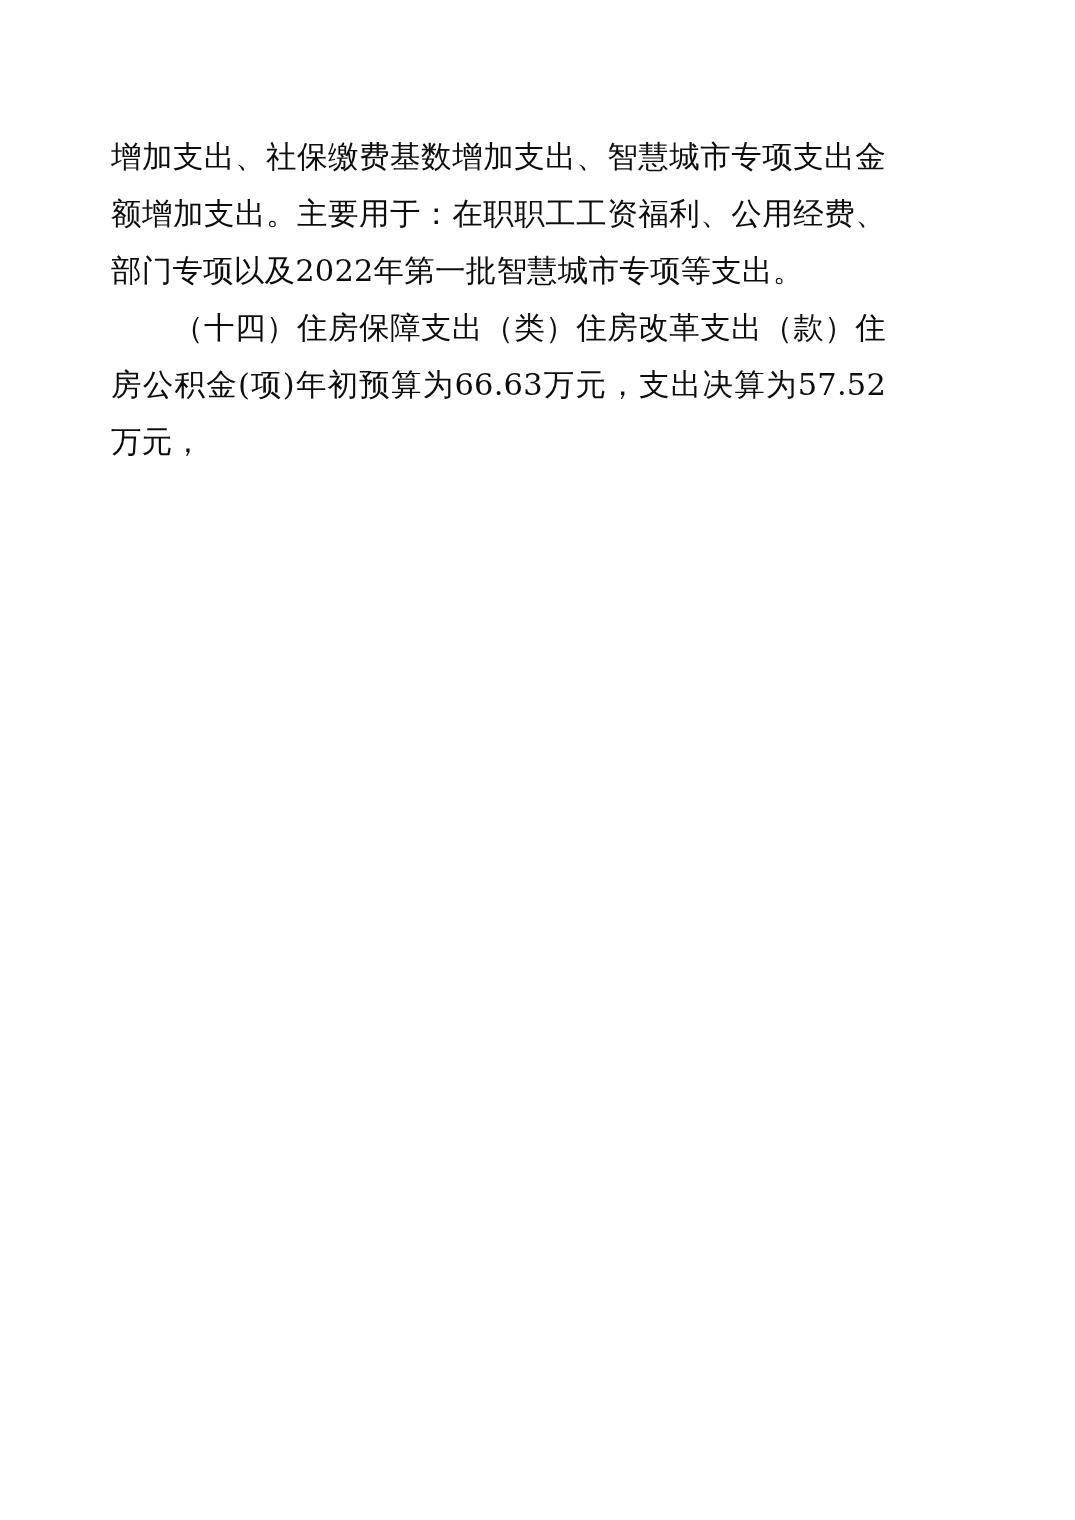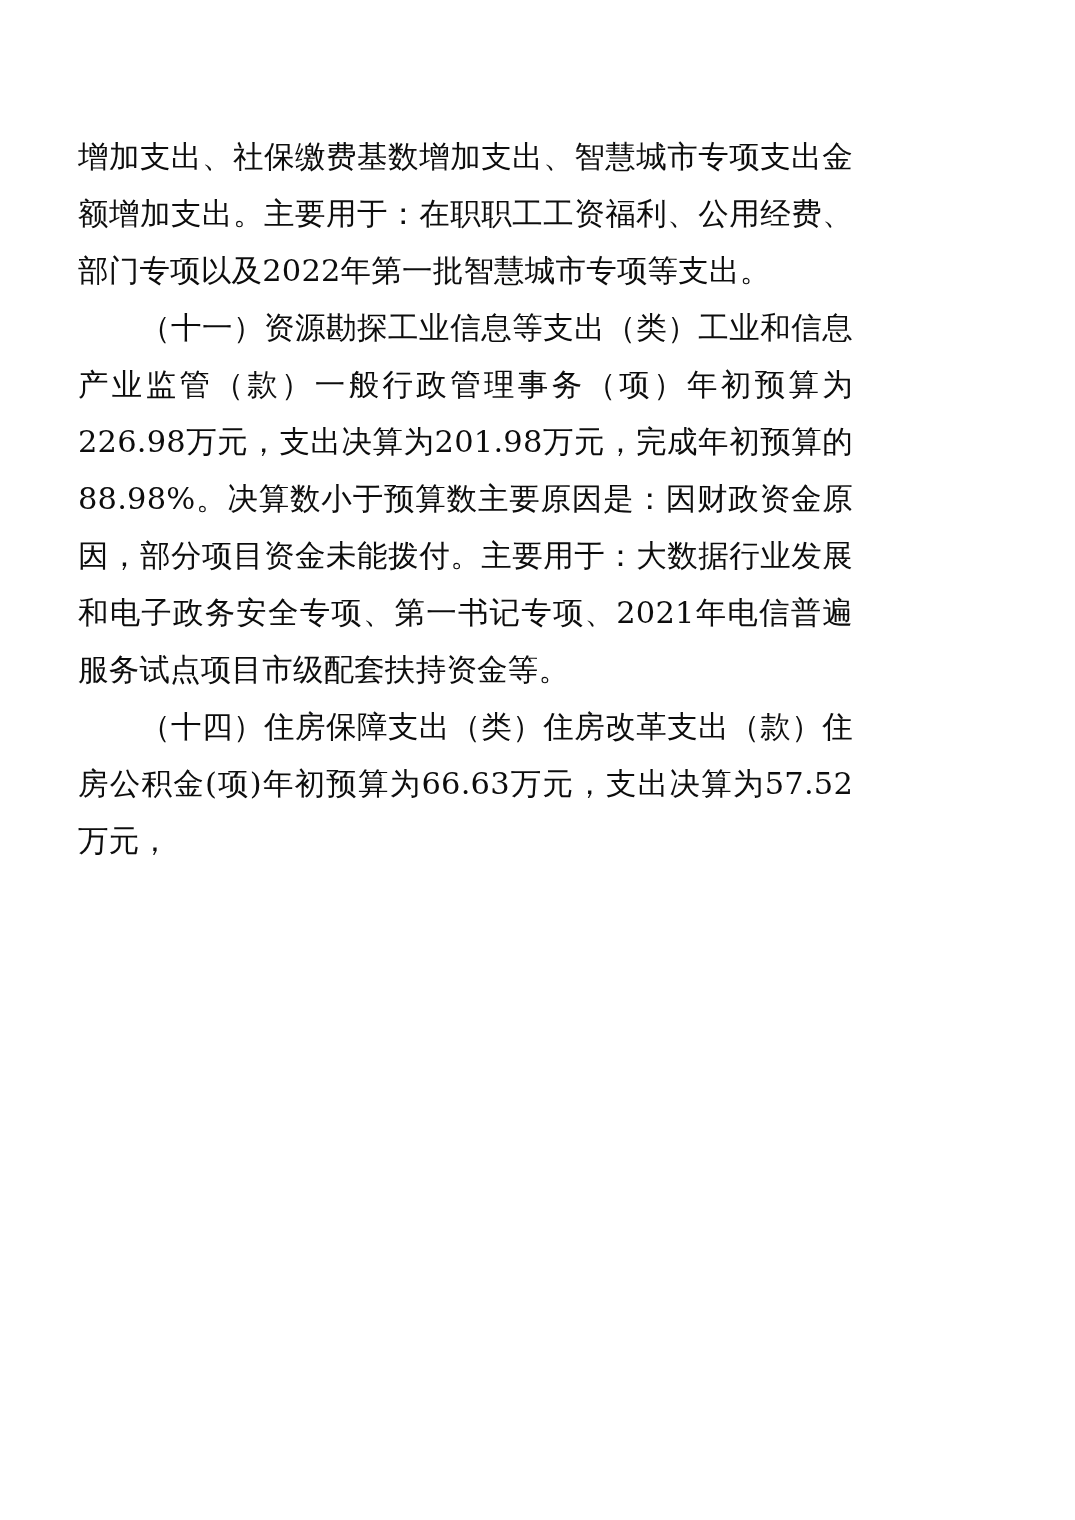--- a/index.html
+++ b/index.html
@@ -9,21 +9,21 @@
   }
   body {
     font-family: "DejaVu Serif", "Liberation Serif", serif;
   }
   .page {
     position: relative;
     width: 1075px;
     height: 1520px;
     background: #ffffff;
     box-sizing: border-box;
-    padding: 128px 150px 60px 78px;
+    padding: 128px 150px 60px 111px;
     overflow: hidden;
   }
   .doc-body {
     width: 775px;
   }
   p.para {
     margin: 0 0 0 0;
     font-size: 30.5px;
     line-height: 57px;
     color: #0d0d0d;
@@ -36,16 +36,15 @@
   p.indent {
     text-indent: 62px;
   }
 </style>
 </head>
 <body>
 
 <div class="page">
   <div class="doc-body">
     <p class="para">增加支出、社保缴费基数增加支出、智慧城市专项支出金额增加支出。主要用于：在职职工工资福利、公用经费、部门专项以及2022年第一批智慧城市专项等支出。</p>
-    <p class="para indent">（十一）资源勘探工业信息等支出（类）工业和信息产业监管（款）一般行政管理事务（项）年初预算为226.98万元，支出决算为201.98万元，完成年初预算的88.98%。决算数小于预算数主要原因是：因财政资金原因，部分项目资金未能拨付。主要用于：大数据行业发展和电子政务安全专项、第一书记专项、2021年电信普遍服务试点项目市级配套扶持资金等。</p>
     <p class="para indent">（十四）住房保障支出（类）住房改革支出（款）住房公积金(项)年初预算为66.63万元，支出决算为57.52万元，</p>
   </div>
 </div>
 
 </body></html>

